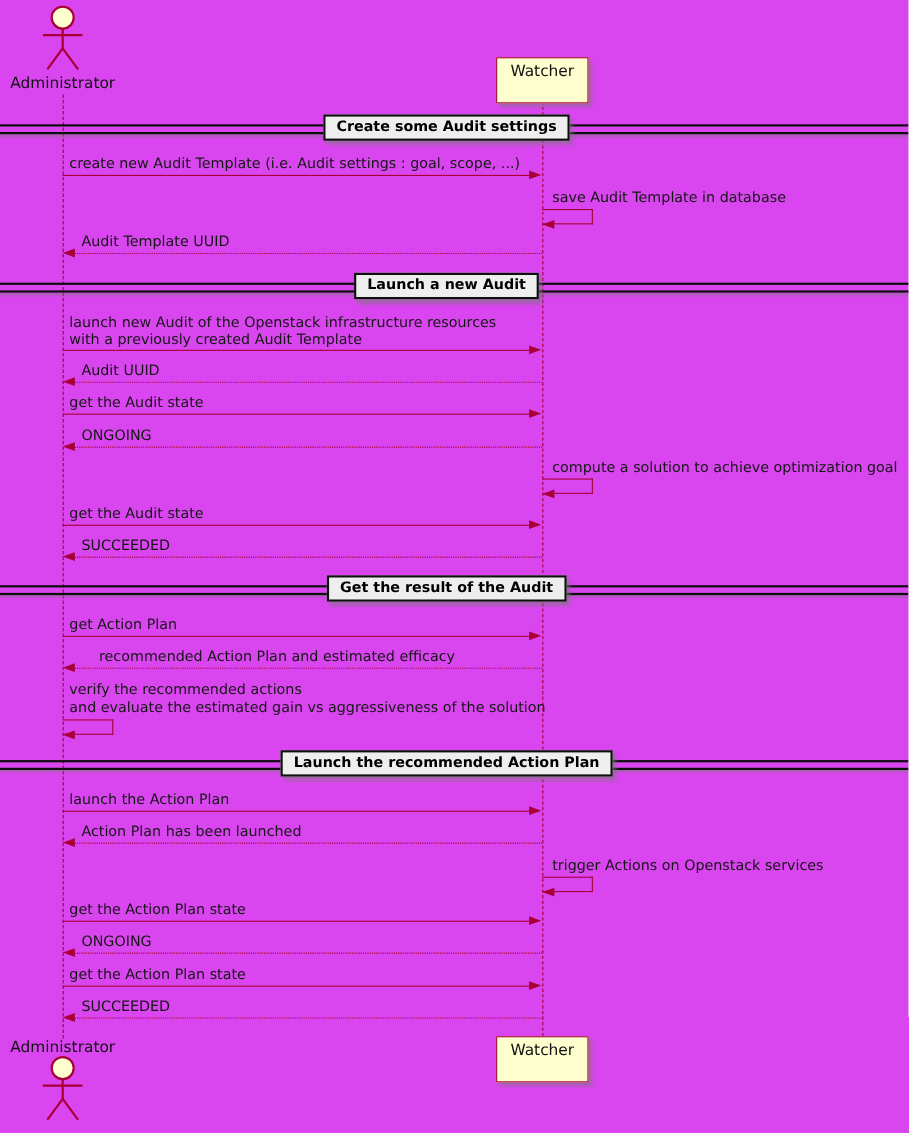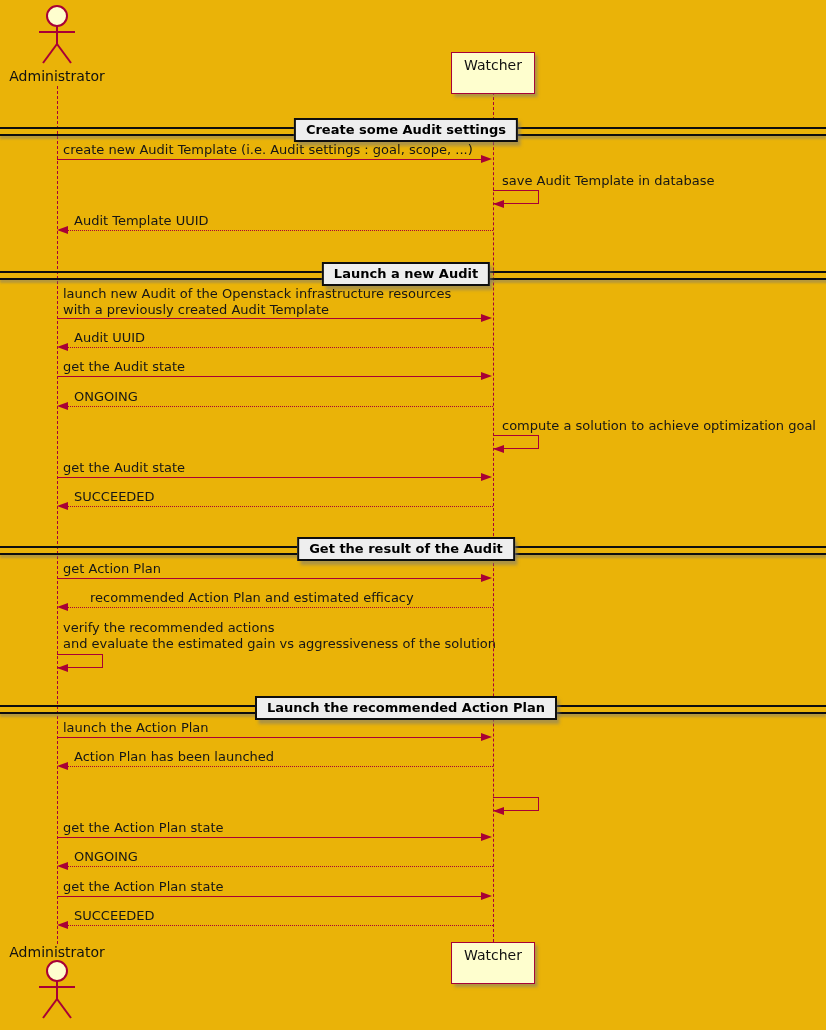--- a/index.html
+++ b/index.html
@@ -1,33 +1,33 @@
 <!DOCTYPE html>
 <html><head>
 <meta charset="utf-8">
 <style>
   html,body{margin:0;padding:0;background:#ffffff;}
   #diagram{
-    position:relative;width:826px;height:1030px;background:#eab308;
+    position:relative;width:826px;height:1030px;background:#d946ef;
     font-family:"DejaVu Sans",sans-serif;color:#1a1a1a;overflow:hidden;
   }
   
   .lifeline{position:absolute;width:0;border-left:1px dashed #A80036;}
   
   .actor{position:absolute;width:46px;height:62px;}
   .actor-label{position:absolute;width:140px;text-align:center;font-size:14px;color:#111;}
   
   .pbox{
     position:absolute;transform:translateX(-50%);
     background:#FEFECE;border:1.6px solid #A80036;
     padding:4px 12px 20px 12px;font-size:14px;color:#111;
     box-shadow:3px 3px 3px rgba(120,120,120,.55);white-space:nowrap;
   }
   
-  .divider{position:absolute;left:0;width:826px;height:26px;margin-top:14px;}
+  .divider{position:absolute;left:0;width:826px;height:26px;}
   .divider .rule{
     position:absolute;left:0;right:0;top:9px;height:5px;
     border-top:2px solid #0e0e0e;border-bottom:2px solid #0e0e0e;
     box-shadow:0 3px 2px rgba(120,120,120,.45);
   }
   .divider .dbox{
     position:absolute;left:406px;top:0;transform:translateX(-50%);
     background:#EEEEEE;border:2px solid #0e0e0e;
     padding:2px 10px 3px 10px;font-size:13px;font-weight:bold;color:#000;
     white-space:nowrap;box-shadow:3px 4px 3px rgba(120,120,120,.55);
@@ -149,20 +149,21 @@
   </div>
 
   <div class="msg-label" style="left:63px;top:720px;">launch the Action Plan</div>
   <div class="mline solid" style="left:57px;top:737px;width:426px;"></div>
   <div class="ah ah-right" style="left:481px;top:733px;"></div>
 
   <div class="msg-label" style="left:74px;top:749px;">Action Plan has been launched</div>
   <div class="mline dotted" style="left:67px;top:766px;width:426px;"></div>
   <div class="ah ah-left" style="left:57px;top:762px;"></div>
 
+  <div class="msg-label" style="left:502px;top:780px;">trigger Actions on Openstack services</div>
   <div class="loop" style="left:493px;top:797px;">
     <div class="ah ah-left"></div>
   </div>
 
   <div class="msg-label" style="left:63px;top:820px;">get the Action Plan state</div>
   <div class="mline solid" style="left:57px;top:837px;width:426px;"></div>
   <div class="ah ah-right" style="left:481px;top:833px;"></div>
 
   <div class="msg-label" style="left:74px;top:849px;">ONGOING</div>
   <div class="mline dotted" style="left:67px;top:866px;width:426px;"></div>

